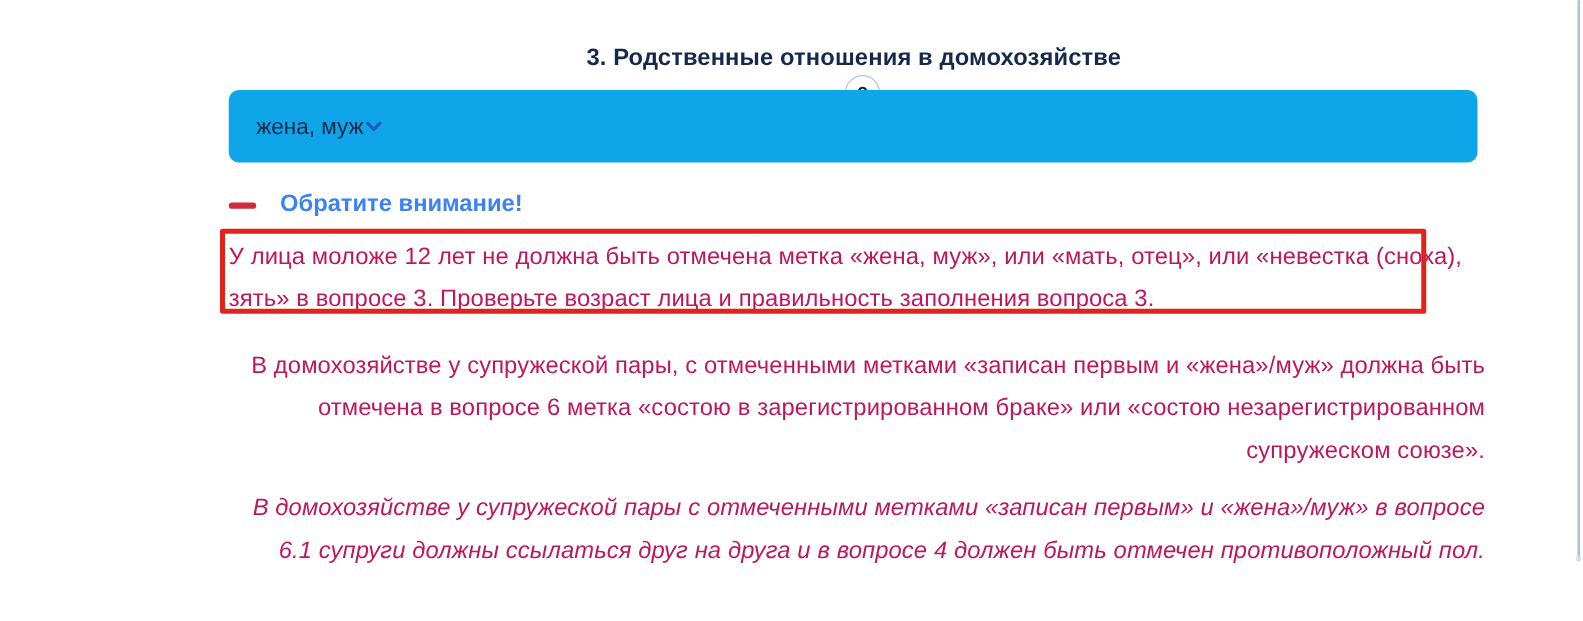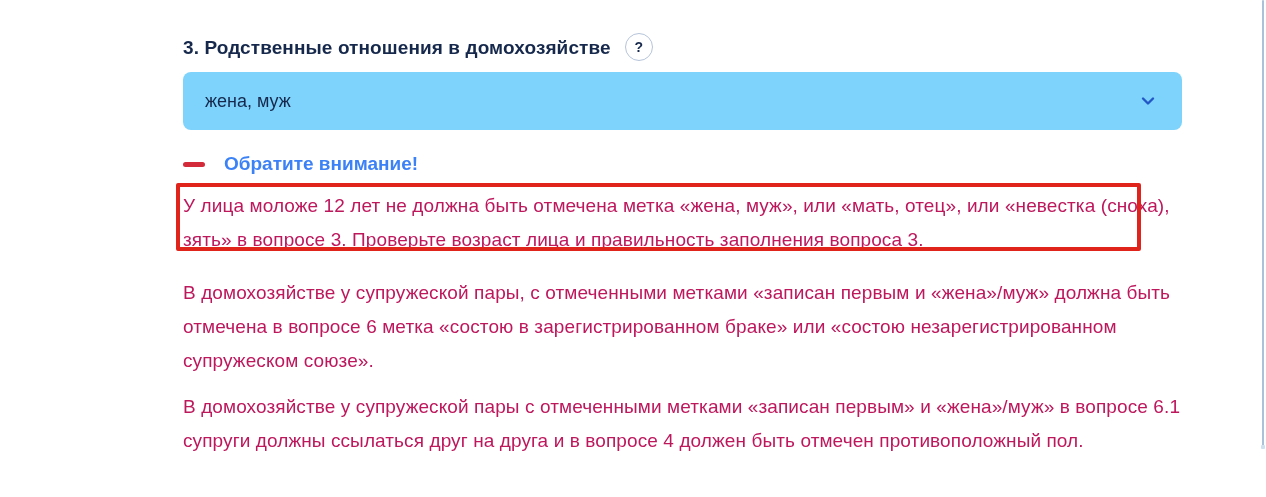--- a/index.html
+++ b/index.html
@@ -8,38 +8,38 @@
     width:1266px;height:497px;
     background:#ffffff;
     overflow:hidden;
     font-family:"Liberation Sans", sans-serif;
   }
   .content{position:absolute;left:183px;top:0;width:1000px;}
 
   
   .title-row{
     position:absolute;left:0;top:33px;width:1000px;
-    display:flex;align-items:center;
+    display:flex;align-items:center;flex-direction:column;
   }
   .q-title{
     font-size:19px;font-weight:700;color:#16294c;
     line-height:27px;letter-spacing:.1px;
   }
   .help-circle{
     margin-left:14px;width:26px;height:26px;border-radius:50%;
     border:1.5px solid #b6c4da;display:flex;align-items:center;justify-content:center;
     font-size:14px;font-weight:700;color:#16294c;cursor:pointer;flex:0 0 auto;
     background:#ffffff;
   }
 
   
   .select-box{
     position:absolute;left:0;top:72px;width:999px;height:58px;
-    background:#7dd3fc;border-radius:8px;box-sizing:border-box;
-    display:flex;align-items:center;justify-content:space-between;
+    background:#0ea5e9;border-radius:8px;box-sizing:border-box;
+    display:flex;align-items:center;
     padding:0 26px 0 22px;cursor:pointer;
   }
   .select-value{font-size:18px;color:#16294c;}
   .chevron{width:16px;height:16px;display:block;}
 
   
   .warning-head{
     position:absolute;left:0;top:152px;display:flex;align-items:center;
   }
   .warn-dash{
@@ -48,22 +48,22 @@
   }
   .warn-title{font-size:19px;font-weight:700;color:#3b82f6;line-height:24px;}
 
   
   .para{
     margin:0;font-size:19px;line-height:33.5px;color:#be185d;
     width:1000px;letter-spacing:.1px;
   }
   .para-wrap1{position:absolute;left:0;top:189px;width:1000px;}
   .para-wrap2{position:absolute;left:0;top:276px;width:1005px;}
-  .para-wrap3{position:absolute;left:0;top:390px;width:1005px;}
-  .para-wrap2 .para,.para-wrap3 .para{width:1005px;line-height:34px;}
+  .para-wrap3{position:absolute;left:0;top:390px;width:1005px;font-style:italic;}
+  .para-wrap2 .para,.para-wrap3 .para{width:1005px;line-height:34px;text-align:right;}
 
   
   .highlight-box{
     position:absolute;left:-7px;top:-6px;
     width:957px;height:60px;
     border:4px solid #e0241c;border-radius:2px;
     pointer-events:none;
   }
 
   

